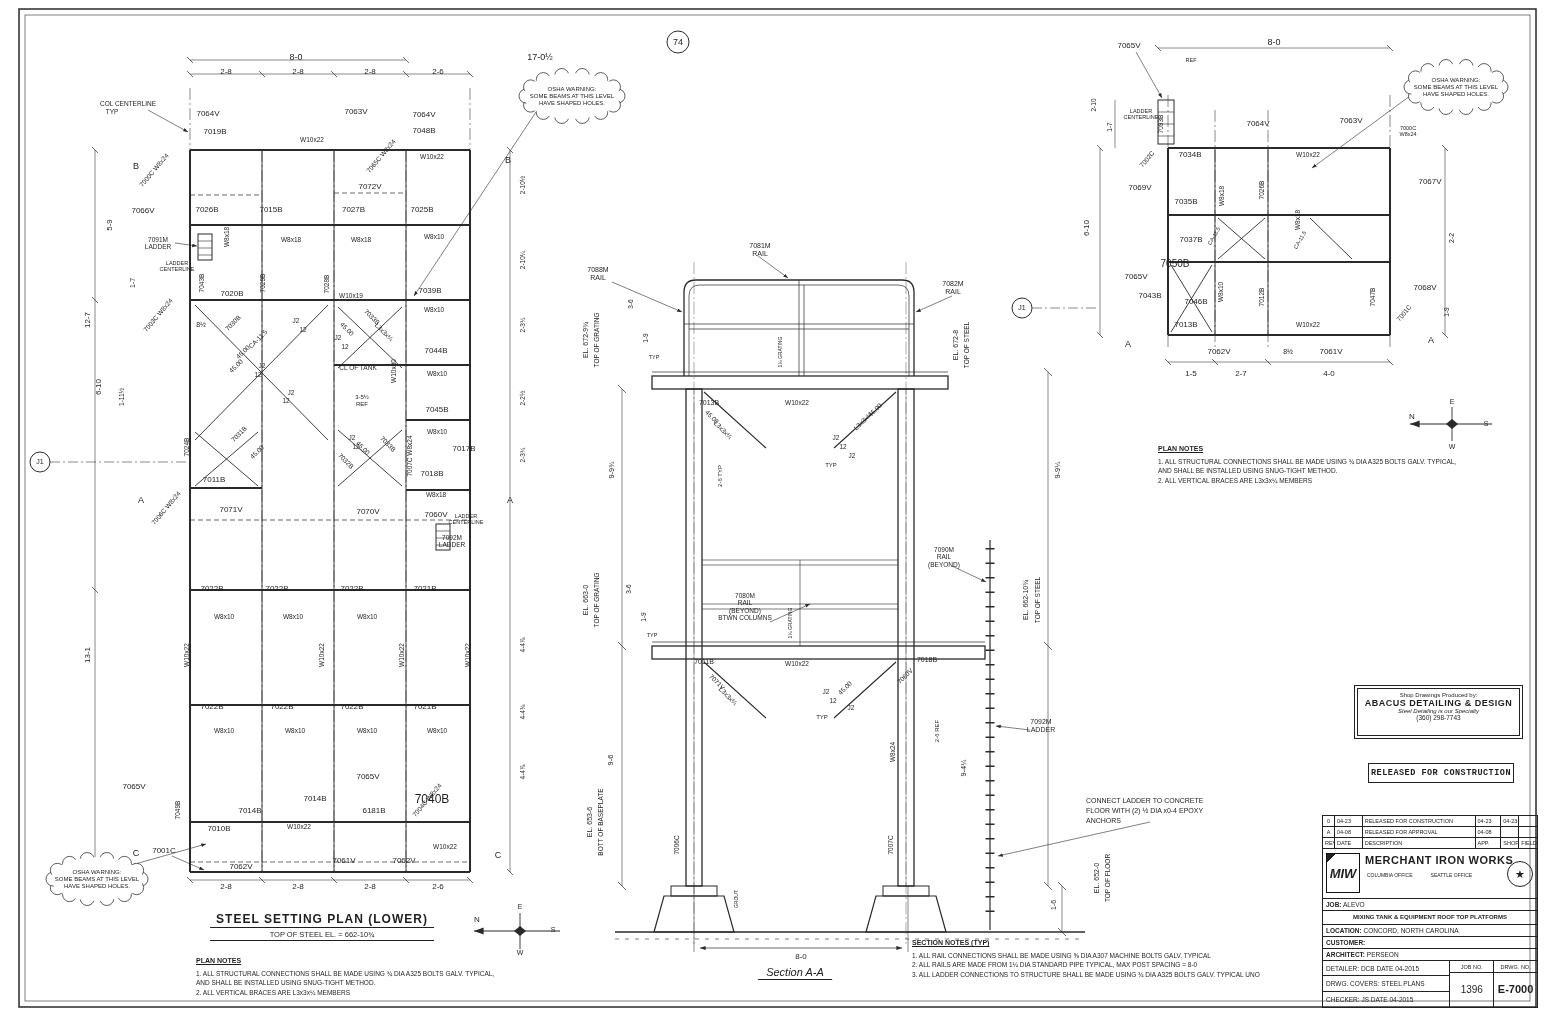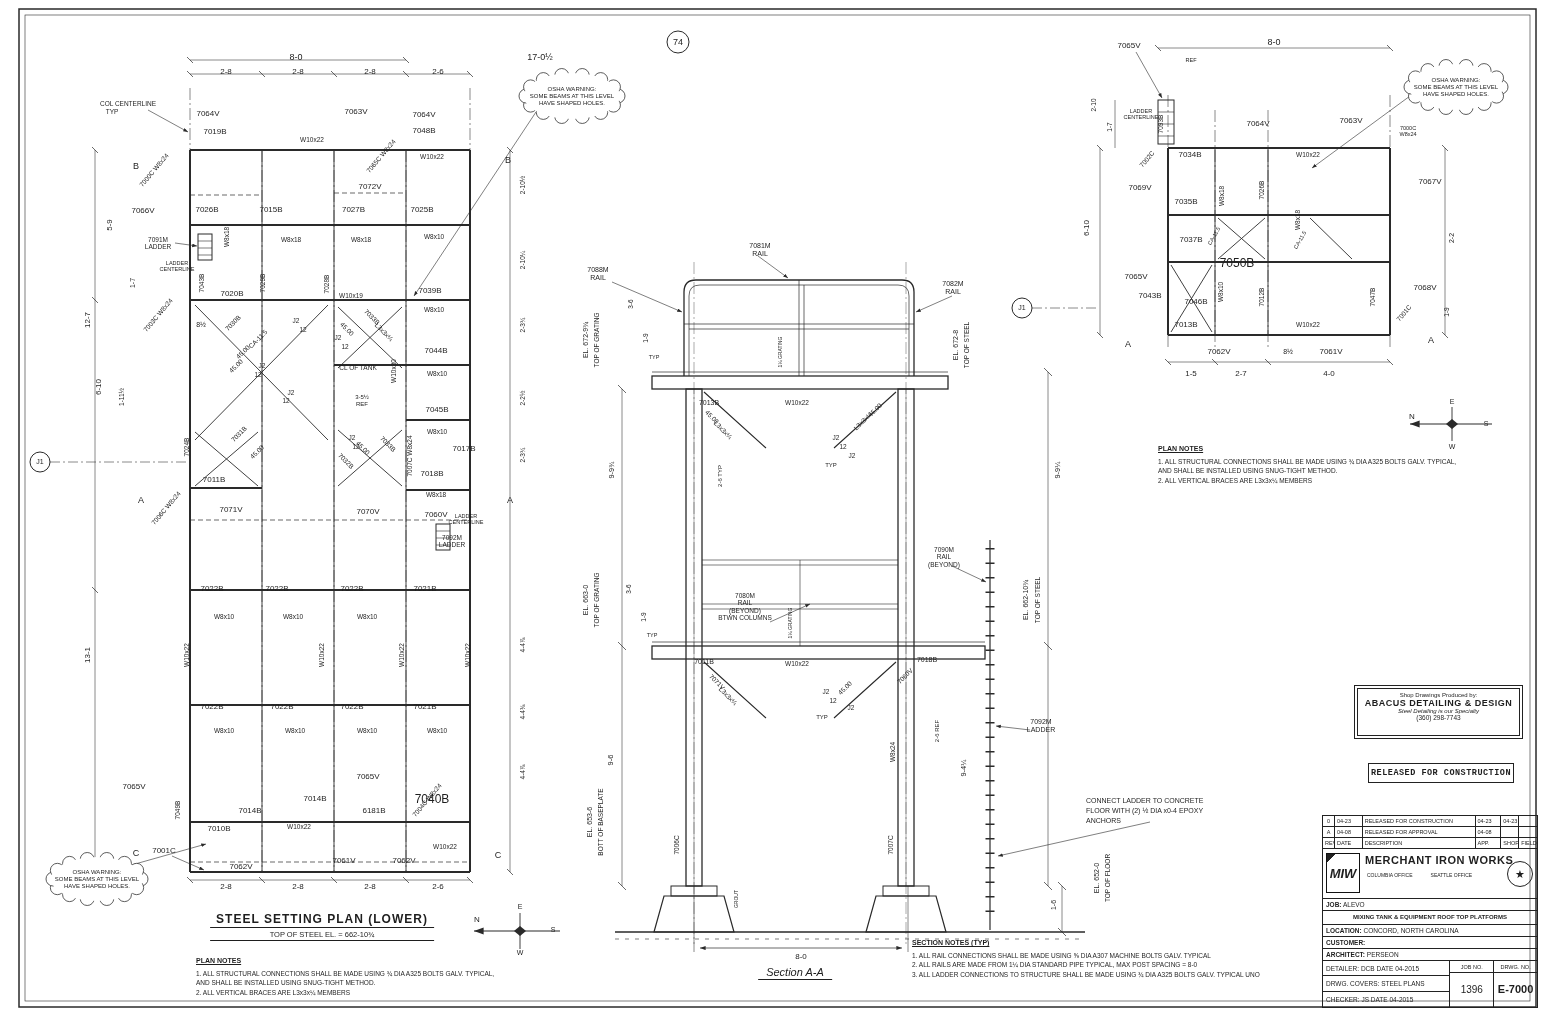--- a/index.html
+++ b/index.html
@@ -470,21 +470,21 @@
       <span class="lbl" style="left: 1308px; top: 155px; font-size: 6.5px; transform: translate(-50%, -50%);">W10x22</span>
       <span class="lbl" style="left: 1430px; top: 182px; font-size: 8px; transform: translate(-50%, -50%);">7067V</span>
       <span class="lbl" style="left: 1147px; top: 159px; font-size: 6.5px; transform: translate(-50%, -50%) rotate(-50deg);">7002C</span>
       <span class="lbl" style="left: 1140px; top: 188px; font-size: 8px; transform: translate(-50%, -50%);">7069V</span>
       <span class="lbl" style="left: 1186px; top: 202px; font-size: 8px; transform: translate(-50%, -50%);">7035B</span>
       <span class="lbl" style="left: 1222px; top: 196px; font-size: 6.5px; transform: translate(-50%, -50%) rotate(-90deg);">W8x18</span>
       <span class="lbl" style="left: 1262px; top: 190px; font-size: 6.5px; transform: translate(-50%, -50%) rotate(-90deg);">7026B</span>
       <span class="lbl" style="left: 1298px; top: 220px; font-size: 6.5px; transform: translate(-50%, -50%) rotate(-90deg);">W8x18</span>
       <span class="lbl" style="left: 1191px; top: 240px; font-size: 8px; transform: translate(-50%, -50%);">7037B</span>
       <span class="lbl" style="left: 1214px; top: 236px; font-size: 5.5px; transform: translate(-50%, -50%) rotate(-60deg);">CA-11.5</span>
-      <span class="lbl" style="left: 1237px; top: 264px; font-size: 12px; transform: translate(-50%, -50%);">7050B</span>
+      <span class="lbl" style="left: 1175px; top: 264px; font-size: 10px; transform: translate(-50%, -50%);">7050B</span>
       <span class="lbl" style="left: 1136px; top: 277px; font-size: 8px; transform: translate(-50%, -50%);">7065V</span>
       <span class="lbl" style="left: 1150px; top: 296px; font-size: 8px; transform: translate(-50%, -50%);">7043B</span>
       <span class="lbl" style="left: 1196px; top: 302px; font-size: 8px; transform: translate(-50%, -50%);">7046B</span>
       <span class="lbl" style="left: 1221px; top: 292px; font-size: 6.5px; transform: translate(-50%, -50%) rotate(-90deg);">W8x10</span>
       <span class="lbl" style="left: 1186px; top: 325px; font-size: 8px; transform: translate(-50%, -50%);">7013B</span>
       <span class="lbl" style="left: 1262px; top: 297px; font-size: 6.5px; transform: translate(-50%, -50%) rotate(-90deg);">7012B</span>
       <span class="lbl" style="left: 1300px; top: 240px; font-size: 5.5px; transform: translate(-50%, -50%) rotate(-60deg);">CA-11.5</span>
       <span class="lbl" style="left: 1308px; top: 325px; font-size: 6.5px; transform: translate(-50%, -50%);">W10x22</span>
       <span class="lbl" style="left: 1373px; top: 297px; font-size: 6.5px; transform: translate(-50%, -50%) rotate(-90deg);">7047B</span>
       <span class="lbl" style="left: 1425px; top: 288px; font-size: 8px; transform: translate(-50%, -50%);">7068V</span>

